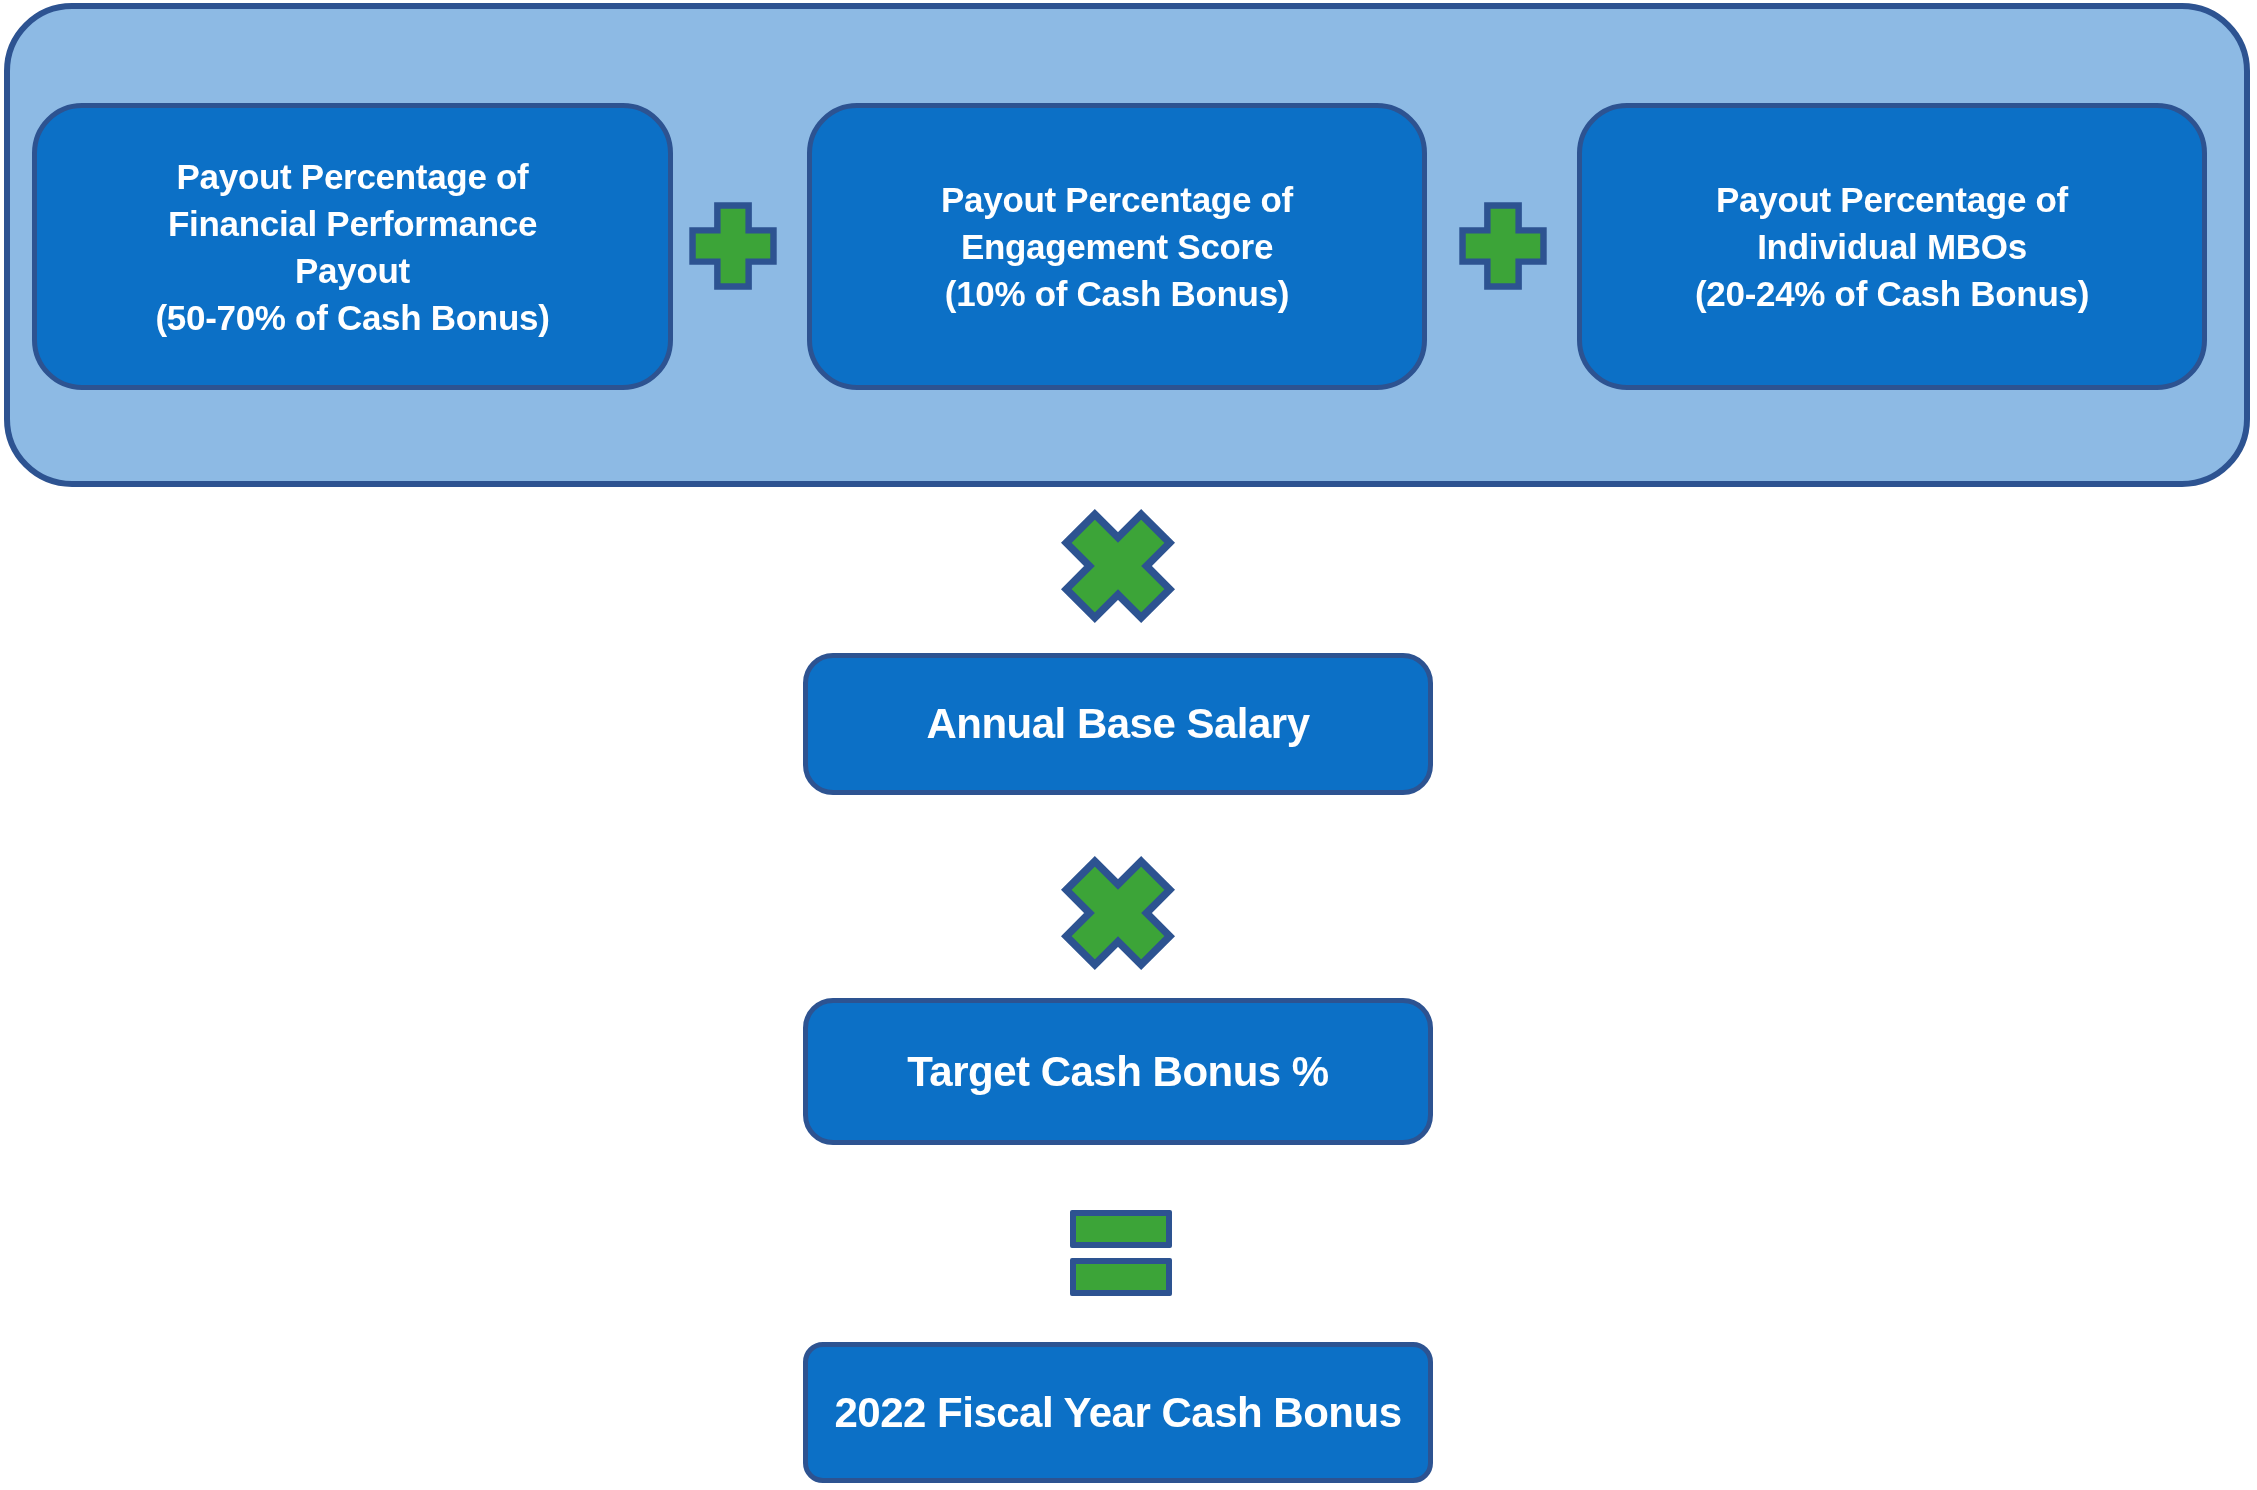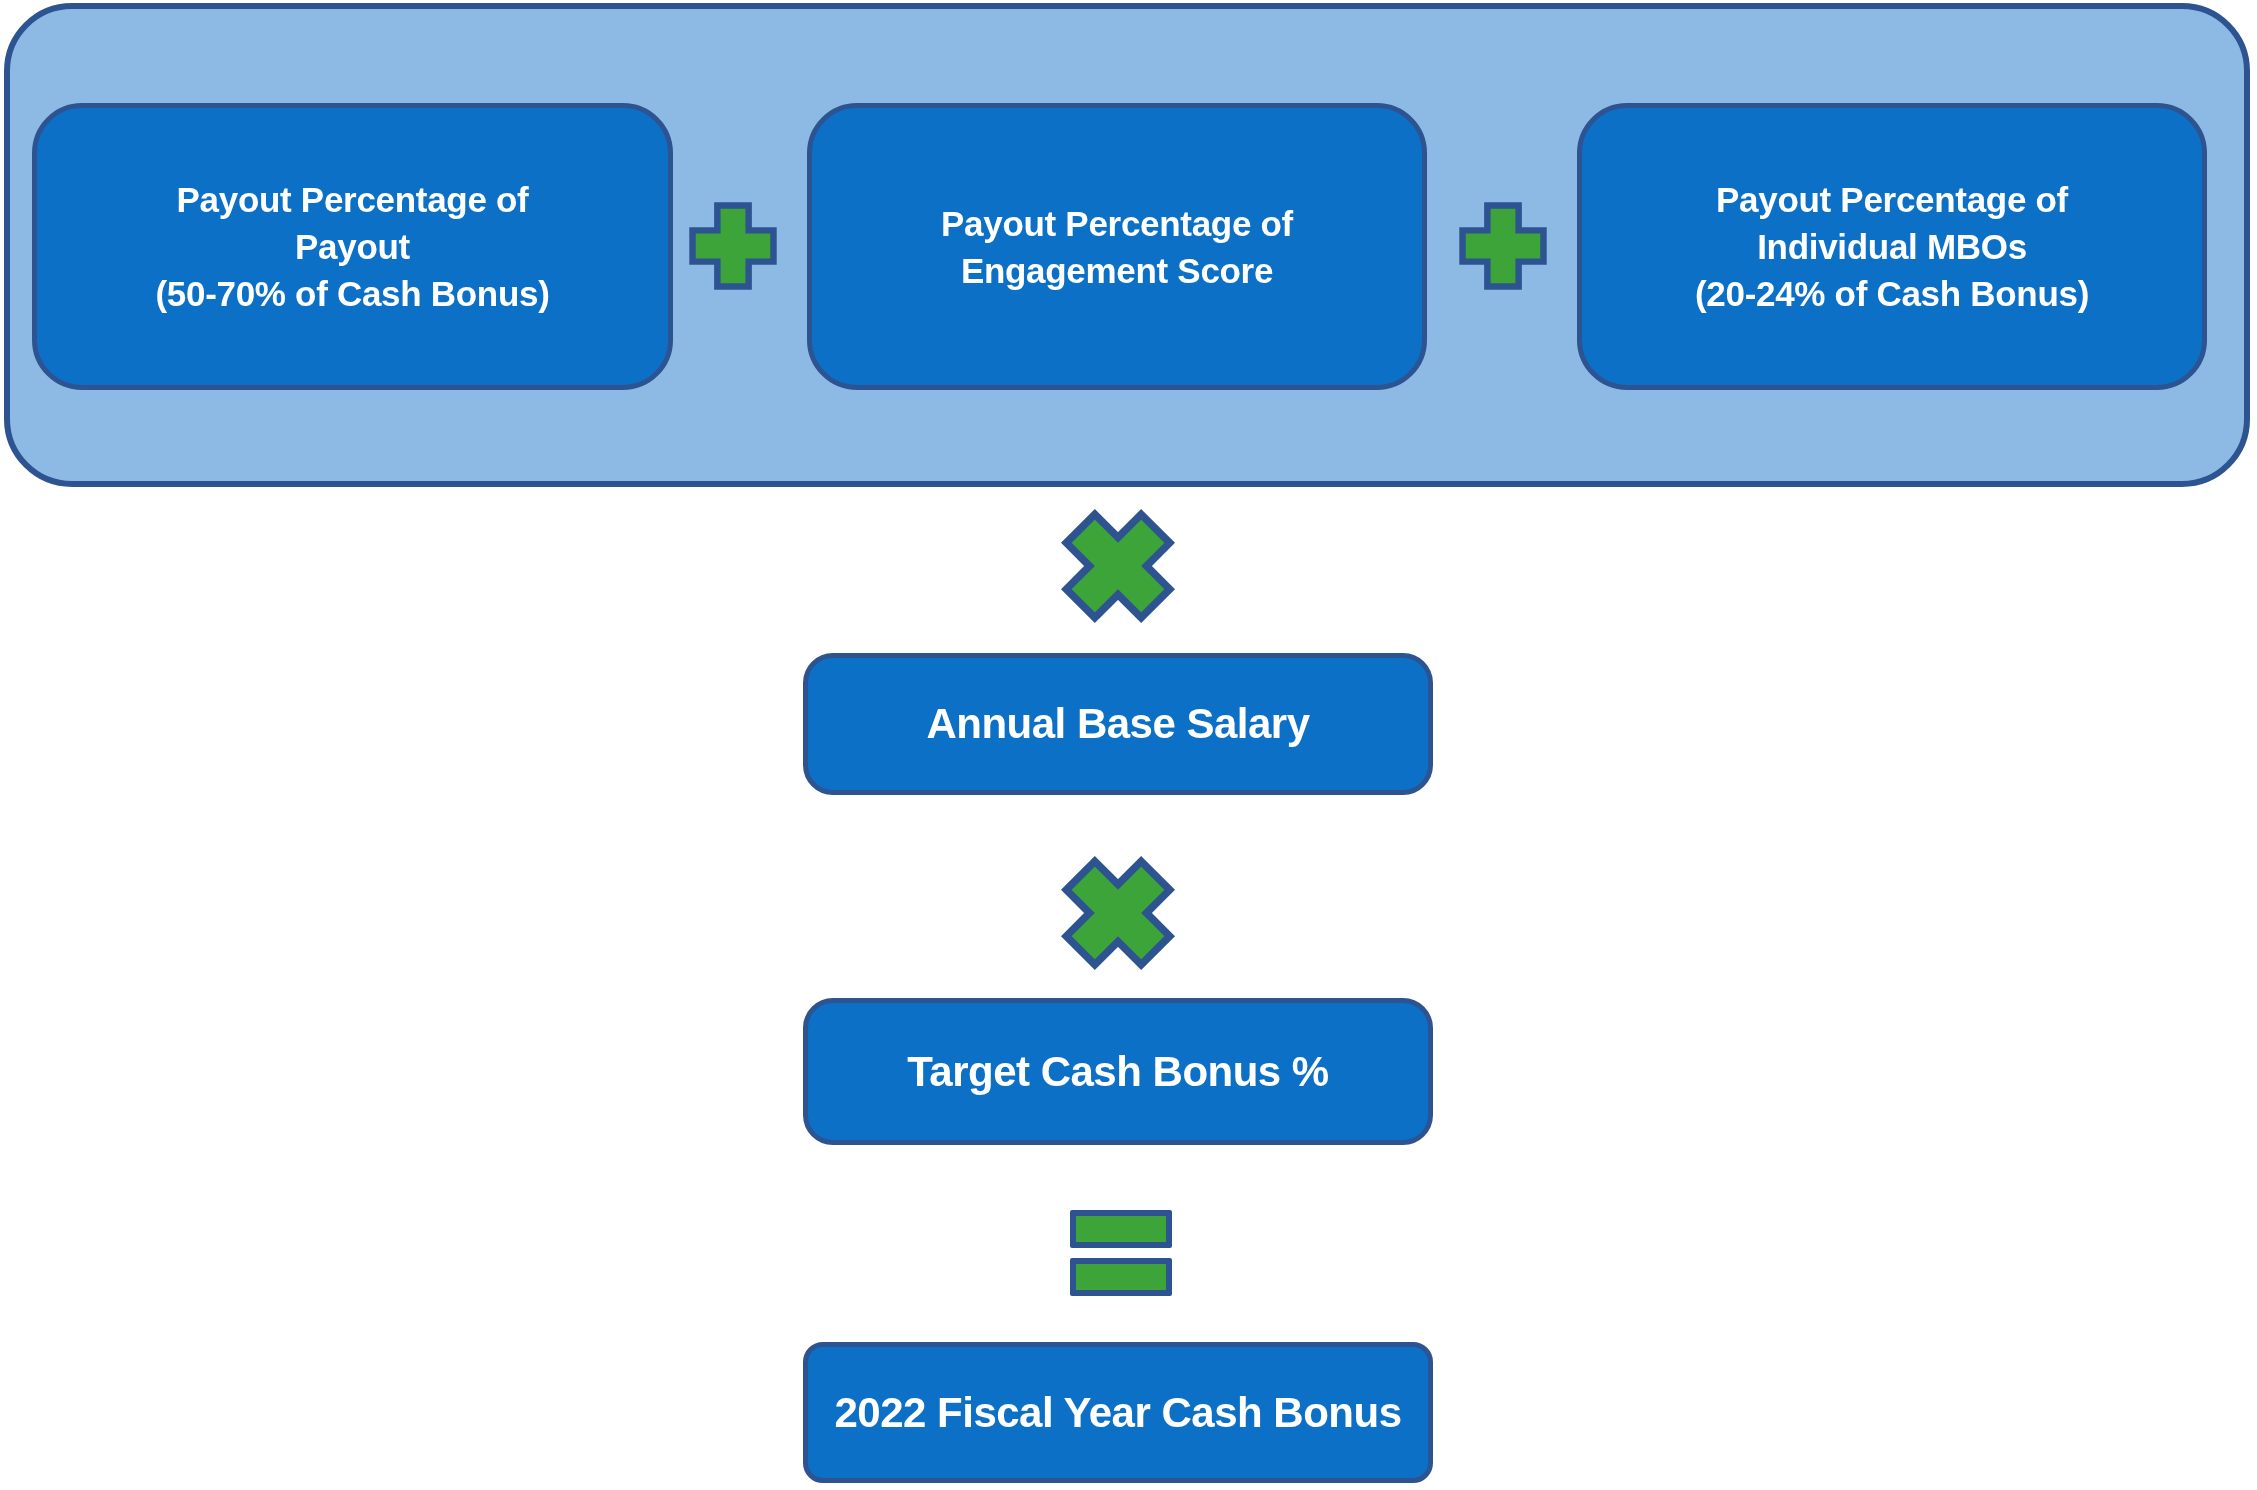--- a/index.html
+++ b/index.html
@@ -99,31 +99,33 @@
 </style>
 </head>
 <body>
 
 <div class="stage">
 
   <div class="outer-group"></div>
 
   <div class="node-box component-box box-financial">
     <div class="line">Payout Percentage of</div>
+    <div class="line">Financial Performance</div>
     <div class="line">Payout</div>
     <div class="line">(50-70% of Cash Bonus)</div>
   </div>
 
   <svg class="op plus-1" viewBox="0 0 100 100" width="92" height="92" aria-hidden="true">
     <path class="op-shape" stroke-width="7" d="M33 6 H67 V33 H94 V67 H67 V94 H33 V67 H6 V33 H33 Z"></path>
   </svg>
 
   <div class="node-box component-box box-engagement">
     <div class="line">Payout Percentage of</div>
     <div class="line">Engagement Score</div>
+    <div class="line">(10% of Cash Bonus)</div>
   </div>
 
   <svg class="op plus-2" viewBox="0 0 100 100" width="92" height="92" aria-hidden="true">
     <path class="op-shape" stroke-width="7" d="M33 6 H67 V33 H94 V67 H67 V94 H33 V67 H6 V33 H33 Z"></path>
   </svg>
 
   <div class="node-box component-box box-mbo">
     <div class="line">Payout Percentage of</div>
     <div class="line">Individual MBOs</div>
     <div class="line">(20-24% of Cash Bonus)</div>

